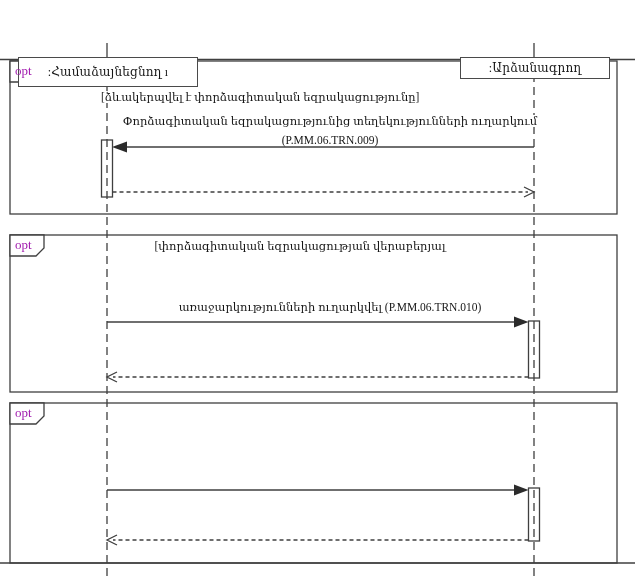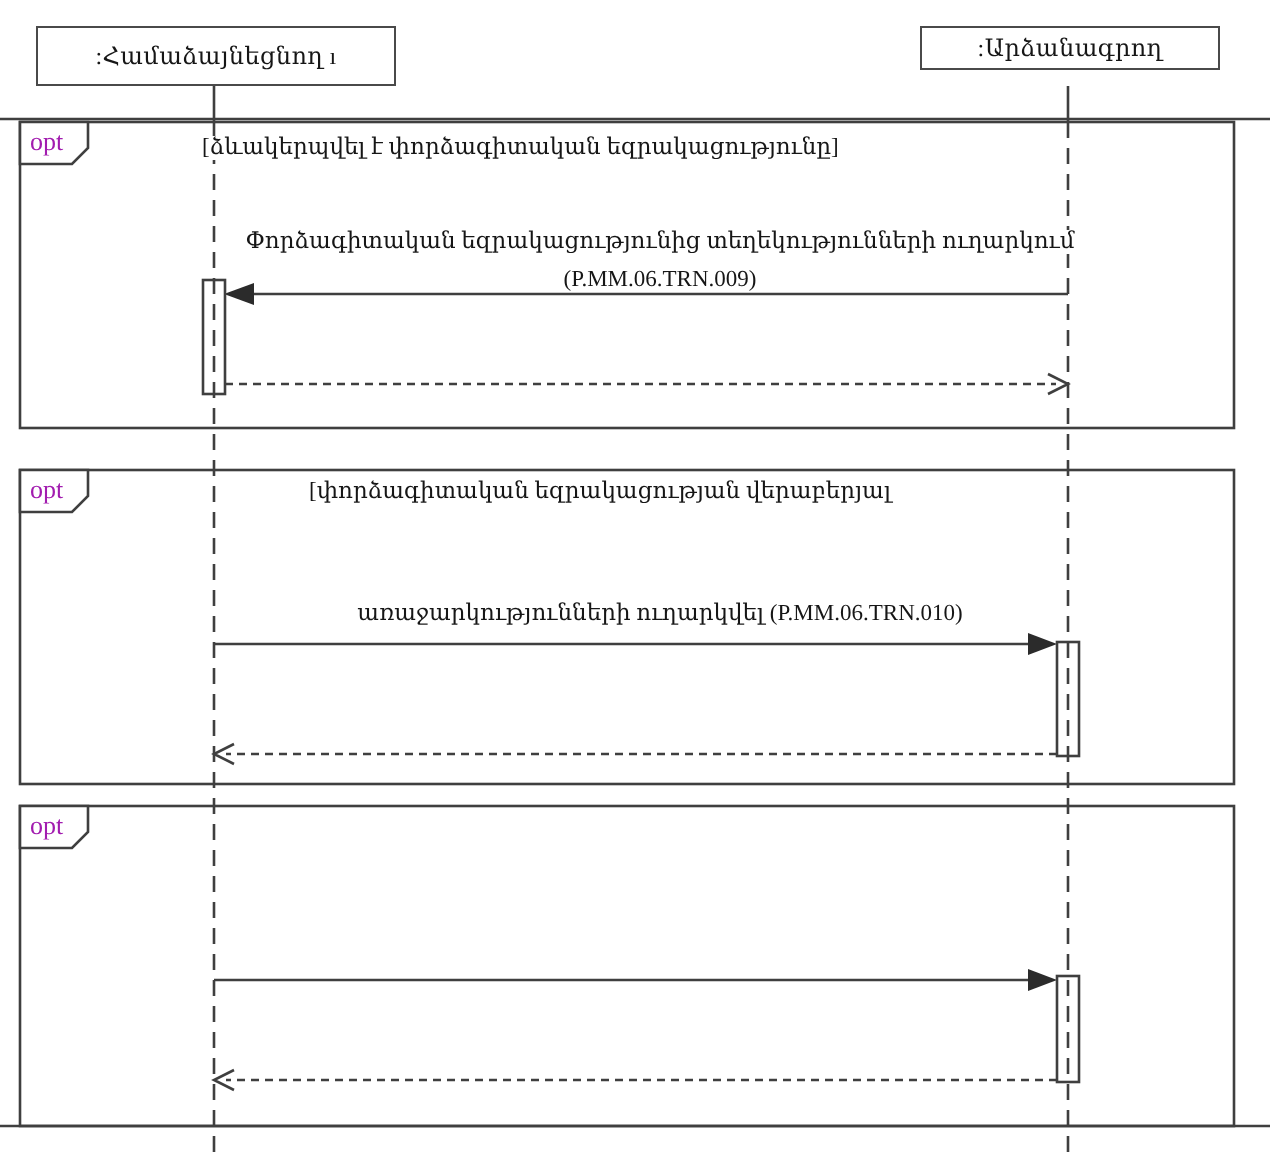--- a/index.html
+++ b/index.html
@@ -5,20 +5,21 @@
   html,body{margin:0;padding:0;background:#fff;}
   .stage{
     position:relative;width:635px;height:577px;background:#fff;overflow:hidden;
     font-family:"Liberation Serif","DejaVu Serif",serif;color:#161616;
   }
   .layer{position:absolute;left:0;top:0;width:635px;height:577px;}
   .actor{
     position:absolute;display:flex;align-items:center;justify-content:center;
     border:1.6px solid #4a4a4a;background:#fff;font-size:12px;box-sizing:border-box;
     letter-spacing:.2px;
+    margin-top:44px;
   }
   .oplabel{
     position:absolute;font-size:13px;line-height:15px;color:#a21caf;
   }
   .txt{position:absolute;text-align:center;font-size:11.5px;}
   .txt .ln{line-height:19px;height:19px;white-space:nowrap;}
   .txt .ln span{background:#fff;padding:0 3px;}
   .g3 .ln{line-height:20px;height:20px;}
 </style>
 </head>
@@ -68,21 +69,21 @@
     <span>:Համաձայնեցնող  ı</span>
   </div>
   <div class="actor" style="left:460px;top:13px;width:150px;height:22px">
     <span>:Արձանագրող</span>
   </div>
 
   <div class="oplabel" style="left:15px;top:63px">opt</div>
   <div class="oplabel" style="left:15px;top:237px">opt</div>
   <div class="oplabel" style="left:15px;top:405px">opt</div>
 
-  <div class="txt" style="left:98px;top:65px;width:260px">
+  <div class="txt" style="left:98px;top:88px;width:260px">
     <div class="ln"><span>[ձևակերպվել է փորձագիտական եզրակացությունը]</span></div>
   </div>
   <div class="txt" style="left:105px;top:112px;width:450px">
     <div class="ln"><span>Փորձագիտական եզրակացությունից տեղեկությունների ուղարկում</span></div>
     <div class="ln"><span>(P.MM.06.TRN.009)</span></div>
   </div>
 
   <div class="txt" style="left:80px;top:237px;width:440px">
     <div class="ln"><span>[փորձագիտական եզրակացության վերաբերյալ</span></div>
   </div>

